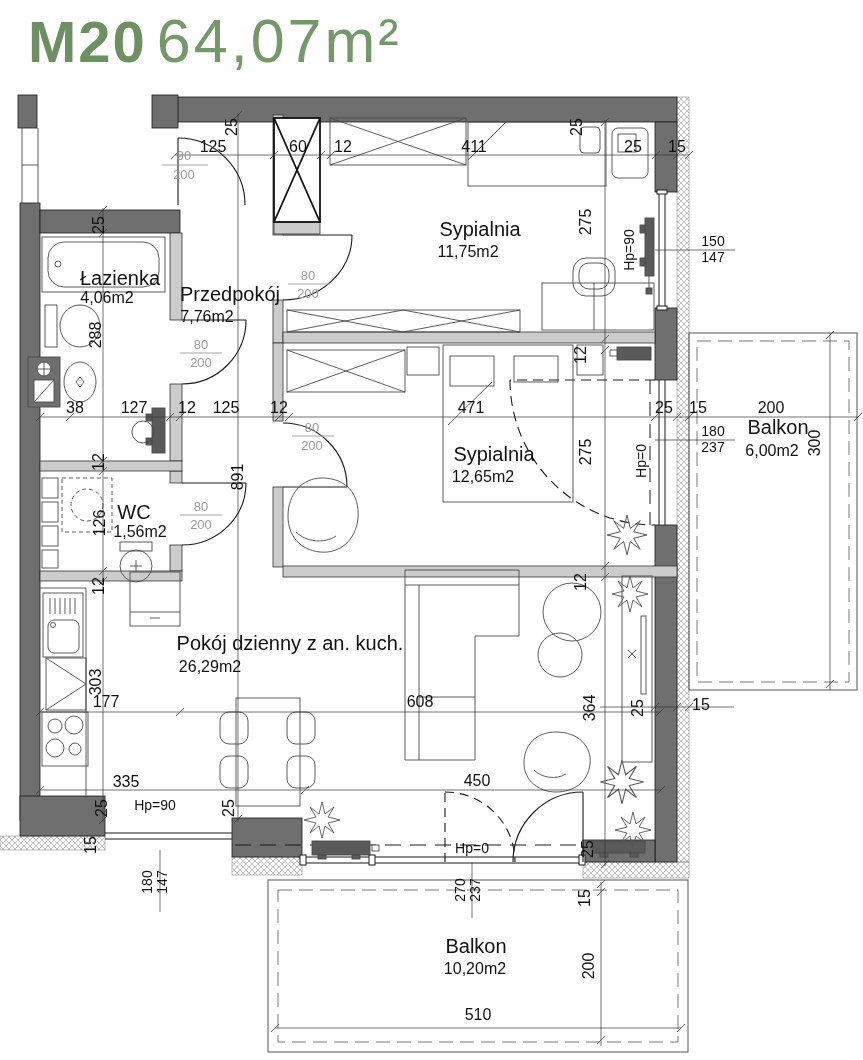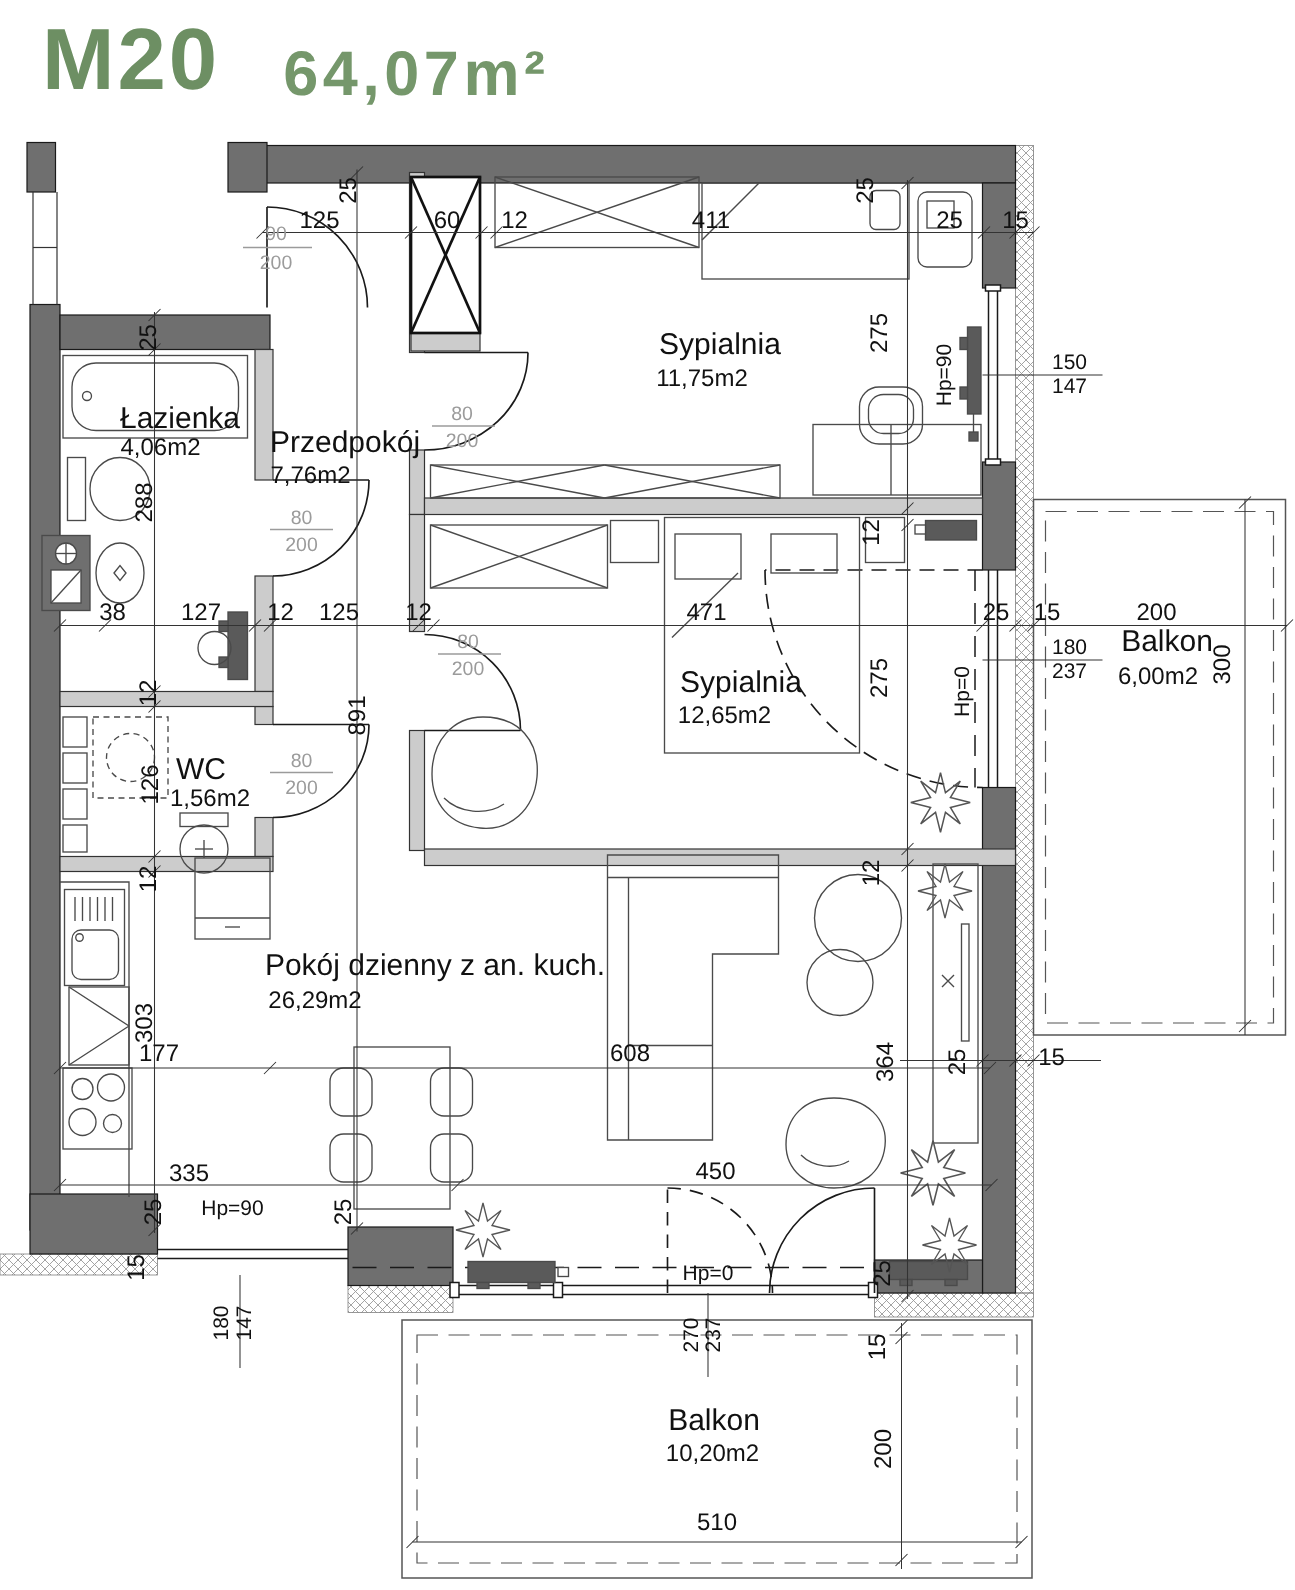--- a/index.html
+++ b/index.html
@@ -1,19 +1,19 @@
 <!DOCTYPE html>
 <html><head>
 <meta charset="utf-8">
 <style>
   html,body{margin:0;padding:0;background:#fff;}
   body{width:863px;height:1060px;position:relative;font-family:"Liberation Sans",sans-serif;overflow:hidden;}
-  .titlebar{position:absolute;left:28px;top:6px;display:flex;align-items:flex-end;gap:42px;}
+  .titlebar{position:absolute;left:28px;top:6px;display:flex;align-items:center;gap:10px;}
   .unit{font-size:58px;font-weight:800;color:#6d8f63;letter-spacing:2px;}
-  .area{font-size:42px;font-weight:700;color:#75976b;letter-spacing:3px;}
+  .area{font-size:61px;font-weight:400;color:#75976b;letter-spacing:3px;}
   svg{position:absolute;left:0;top:0;}
   svg text{font-family:"Liberation Sans",sans-serif;}
 </style>
 </head>
 <body>
 
 <div class="titlebar">
   <span class="unit">M20</span>
   <span class="area">64,07m²</span>
 </div>

